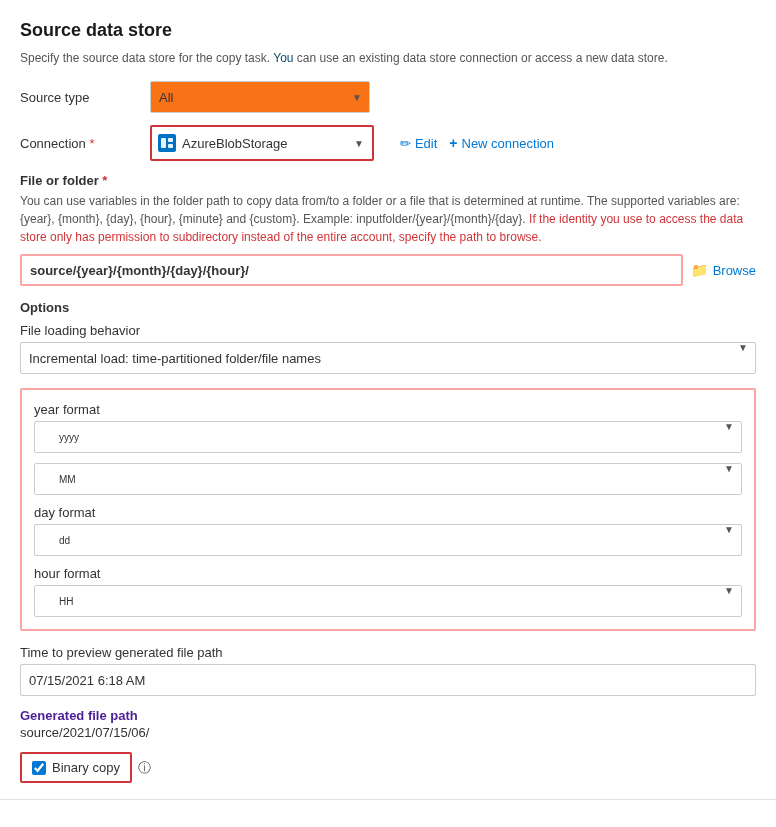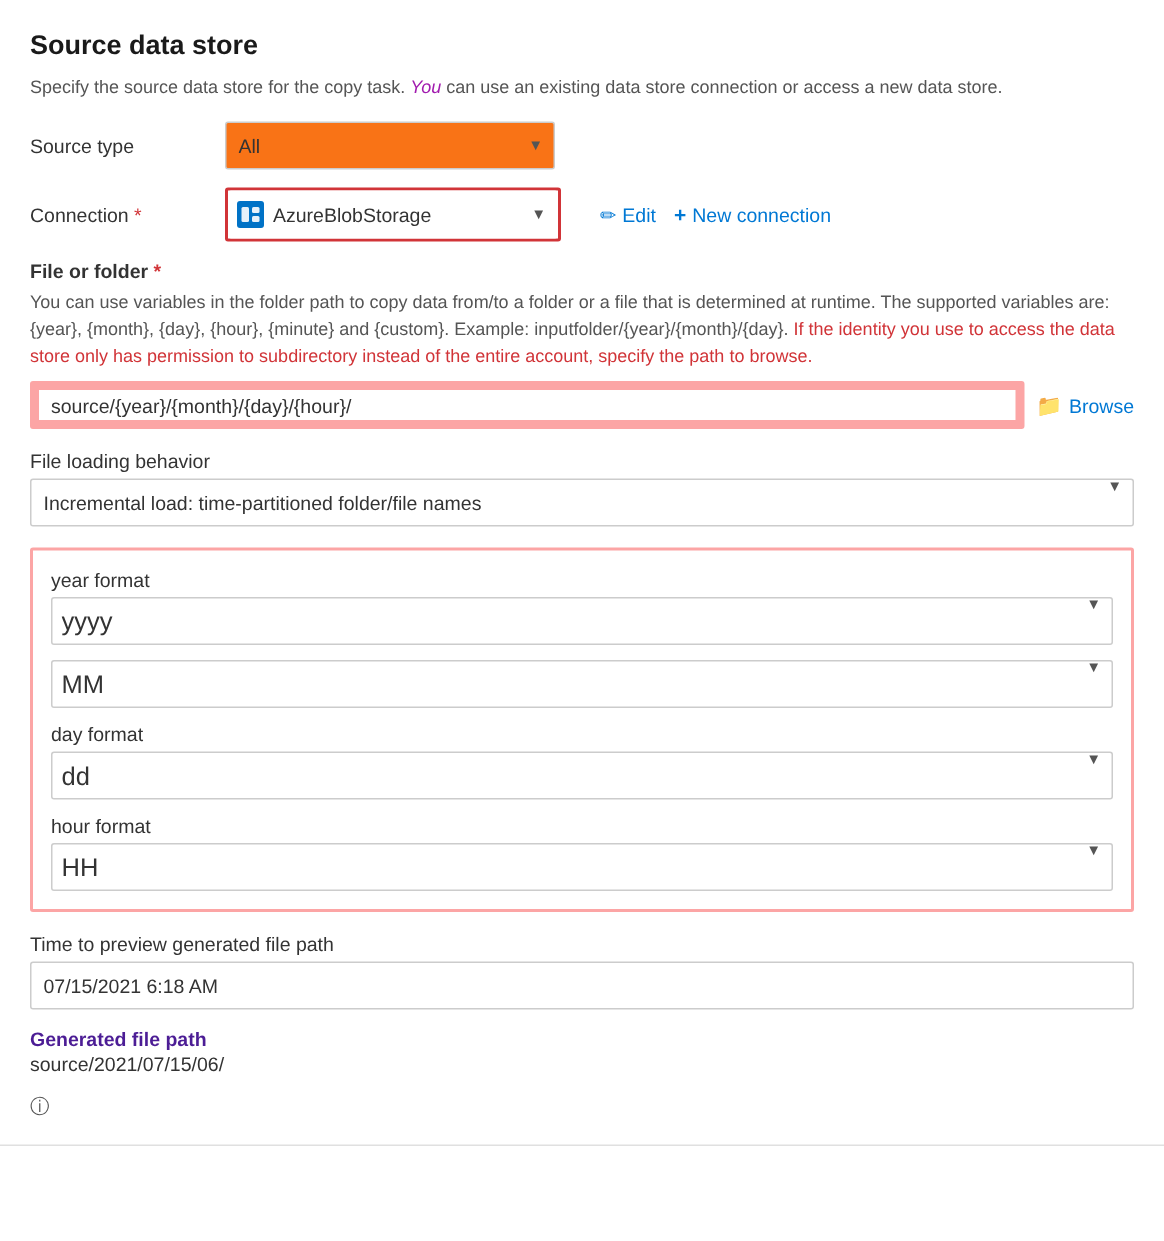--- a/index.html
+++ b/index.html
@@ -20,23 +20,22 @@
       margin-bottom: 8px;
       color: #1a1a1a;
     }
     .description {
       font-size: 12px;
       color: #555;
       margin-bottom: 14px;
       line-height: 1.5;
     }
     .description a {
-      color: #a21caf;
+      color: #0c4a6e;
       text-decoration: none;
-      font-style: italic;
     }
     .form-row {
       display: flex;
       align-items: center;
       margin-bottom: 12px;
     }
     .form-label {
       width: 130px;
       font-size: 13px;
       color: #333;
@@ -144,27 +143,28 @@
       color: #d13438;
     }
     .file-path-row {
       display: flex;
       align-items: center;
       gap: 8px;
       margin-bottom: 14px;
     }
     .file-path-input {
       flex: 1;
-      border: 6px solid #fca5a5;
+      border: 2px solid #fca5a5;
       border-radius: 2px;
       padding: 5px 8px;
       font-size: 13px;
       color: #333;
       height: 32px;
       outline: none;
+      font-weight: bold;
     }
     .browse-btn {
       display: flex;
       align-items: center;
       gap: 4px;
       color: #0078d4;
       cursor: pointer;
       font-size: 13px;
       background: none;
       border: none;
@@ -218,22 +218,22 @@
     }
     .format-select-wrapper {
       position: relative;
       width: 100%;
     }
     .format-select {
       width: 100%;
       appearance: none;
       border: 1px solid #ccc;
       border-radius: 2px;
-      padding: 5px 30px 5px 6px;
-      font-size: 17px;
+      padding: 5px 30px 5px 24px;
+      font-size: 10px;
       color: #333;
       background: #fff;
       height: 32px;
       outline: none;
       cursor: pointer;
     }
     .time-preview-label {
       font-size: 13px;
       color: #333;
       margin-bottom: 4px;
@@ -357,20 +357,21 @@
     <div class="file-path-row">
       <input type="text" class="file-path-input" value="source/{year}/{month}/{day}/{hour}/" style="">
       <button class="browse-btn">
         <span style="font-size:14px;">📁</span>
         <span>Browse</span>
       </button>
     </div>
   </div>
 
   <div>
+    <div class="options-label">Options</div>
     <div class="file-loading-label">File loading behavior</div>
     <div class="full-select-wrapper">
       <select class="full-select">
         <option>Incremental load: time-partitioned folder/file names</option>
       </select>
       <span class="select-arrow">▼</span>
     </div>
   </div>
 
   <div class="format-group">
@@ -419,18 +420,22 @@
     <div class="time-preview-label">Time to preview generated file path</div>
     <input type="text" class="time-preview-input" value="07/15/2021 6:18 AM" style="">
   </div>
 
   <div>
     <div class="generated-label">Generated file path</div>
     <div class="generated-value">source/2021/07/15/06/</div>
   </div>
 
   <div class="binary-copy-row">
+    <div class="binary-checkbox-wrapper">
+      <input type="checkbox" class="binary-checkbox" checked="" style="">
+      <span class="binary-label">Binary copy</span>
+    </div>
     <span class="info-icon" title="Binary copy information">ⓘ</span>
   </div>
 
 </div>
 
 <hr class="divider">
 
 </body></html>

